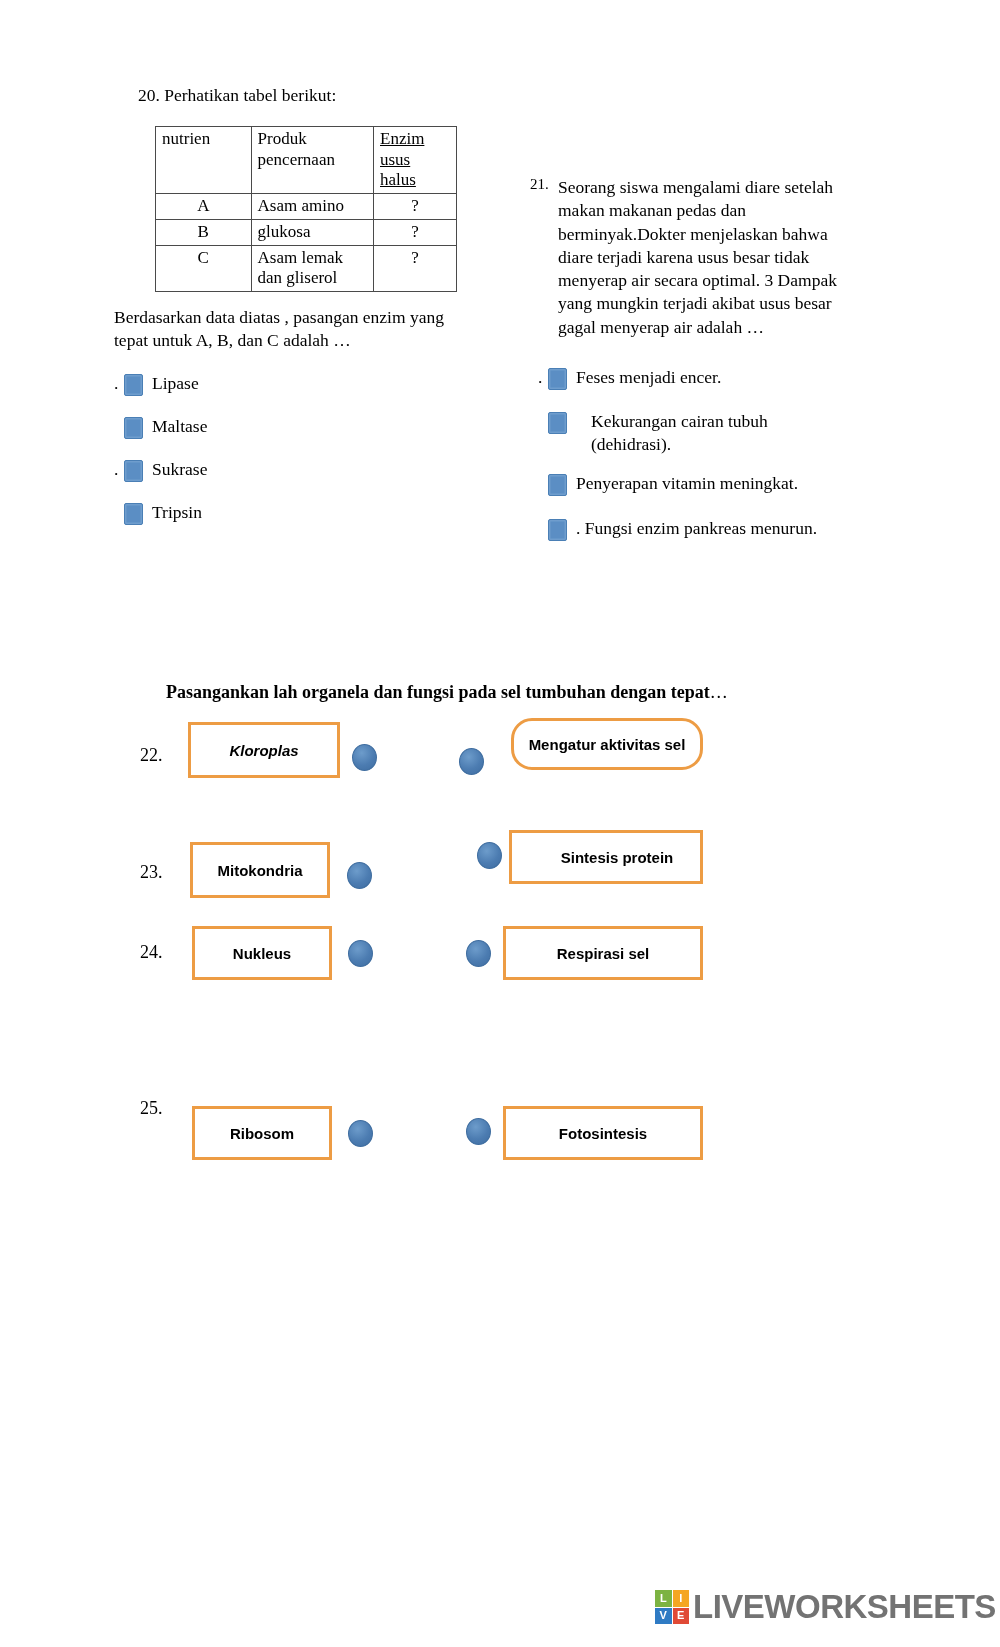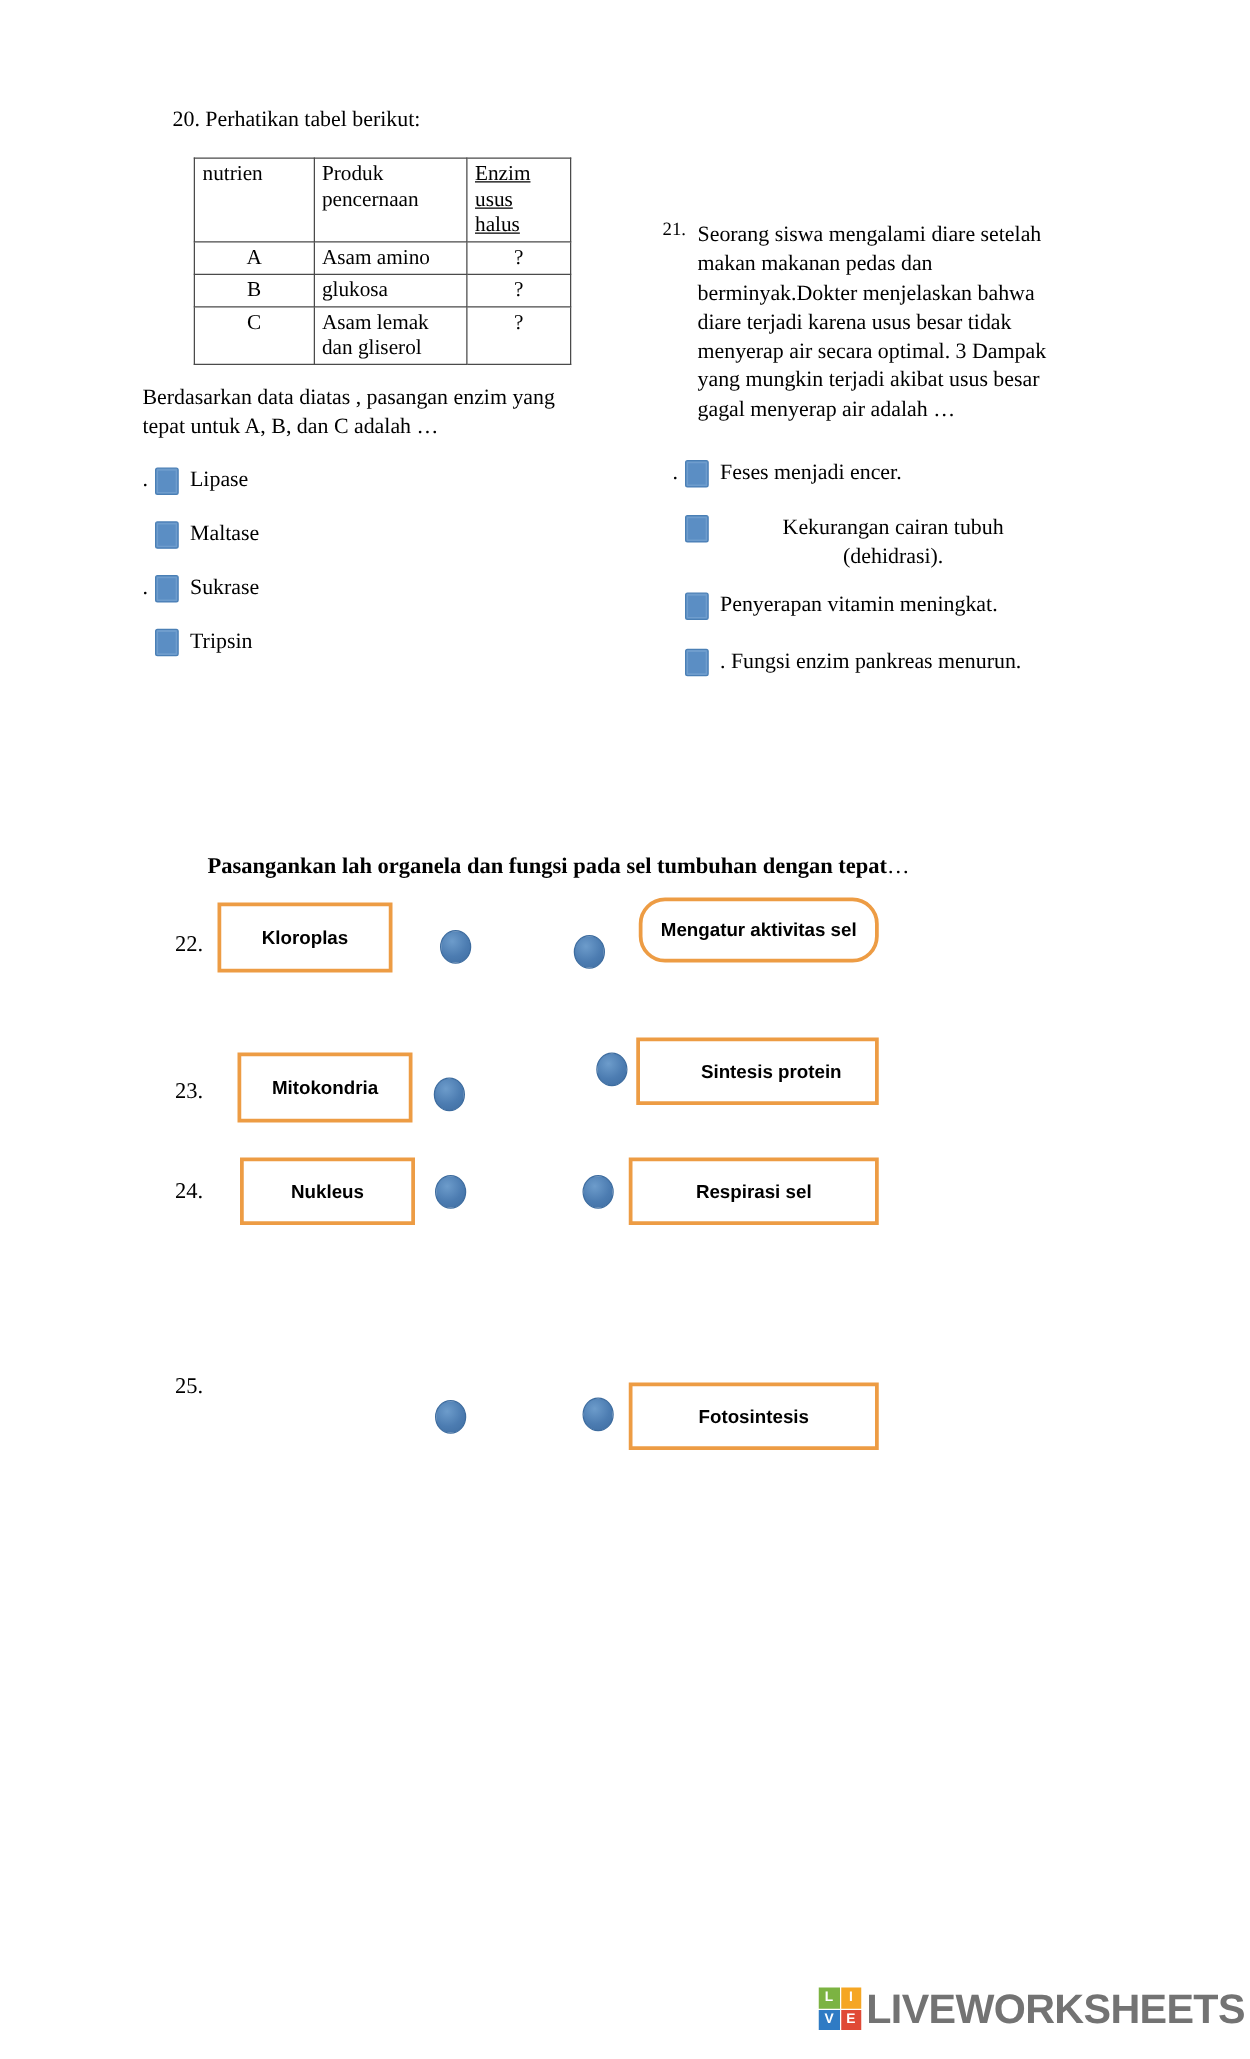--- a/index.html
+++ b/index.html
@@ -264,40 +264,40 @@
 </div>
 
 <div class="opt-row" style="left:538px; top:366px;">
   <span class="opt-dot">.</span>
   <span class="checkbox"></span>
   <span class="opt-text">Feses menjadi encer.</span>
 </div>
 <div class="opt-row" style="left:538px; top:410px; width:300px;">
   <span class="opt-dot"></span>
   <span class="checkbox"></span>
-  <span class="opt-text" style="margin-left:24px; width:255px; display:inline-block;text-align:center;">Kekurangan cairan tubuh (dehidrasi).</span>
+  <span class="opt-text" style="margin-left:24px; width:255px; display:inline-block;">Kekurangan cairan tubuh (dehidrasi).</span>
 </div>
 <div class="opt-row" style="left:538px; top:472px;">
   <span class="opt-dot"></span>
   <span class="checkbox"></span>
   <span class="opt-text">Penyerapan vitamin meningkat.</span>
 </div>
 <div class="opt-row" style="left:538px; top:517px;">
   <span class="opt-dot"></span>
   <span class="checkbox"></span>
   <span class="opt-text">. Fungsi enzim pankreas menurun.</span>
 </div>
 
 <div id="match-header">
   <span>Pasangankan lah  organela dan fungsi   pada sel tumbuhan dengan tepat</span><span class="light">…</span>
 </div>
 
 <div class="match-row" style="top:718px;">
   <span class="row-num" style="left:140px; top:16px;margin-top:11px;">22.</span>
-  <div class="m-box" style="left:174px; top:4px; width:140px; height:56px;">Kloroplas</div>
+  <div class="m-box" style="left:188px; top:4px; width:152px; height:56px;font-style:italic;">Kloroplas</div>
   <div class="m-dot" style="left:352px; top:26px;"></div>
   <div class="m-dot" style="left:459px; top:30px;"></div>
   <div class="m-box" style="left:511px; top:0px; width:192px; height:52px;border-radius:21px;">Mengatur aktivitas sel</div>
 </div>
 
 <div class="match-row" style="top:830px;">
   <span class="row-num" style="left:140px; top:32px;">23.</span>
   <div class="m-box" style="left:190px; top:12px; width:140px; height:56px;">Mitokondria</div>
   <div class="m-dot" style="left:347px; top:32px;"></div>
   <div class="m-dot" style="left:477px; top:12px;"></div>
@@ -307,20 +307,21 @@
 <div class="match-row" style="top:912px;padding-left:22px;">
   <span class="row-num" style="left:140px; top:30px;">24.</span>
   <div class="m-box" style="left:192px; top:14px; width:140px; height:54px;">Nukleus</div>
   <div class="m-dot" style="left:348px; top:28px;"></div>
   <div class="m-dot" style="left:466px; top:28px;"></div>
   <div class="m-box" style="left:503px; top:14px; width:200px; height:54px;">Respirasi sel</div>
 </div>
 
 <div class="match-row" style="top:1090px;">
   <span class="row-num" style="left:140px; top:8px;">25.</span>
+  <div class="m-box" style="left:192px; top:16px; width:140px; height:54px;">Ribosom</div>
   <div class="m-dot" style="left:348px; top:30px;"></div>
   <div class="m-dot" style="left:466px; top:28px;"></div>
   <div class="m-box" style="left:503px; top:16px; width:200px; height:54px;">Fotosintesis</div>
 </div>
 
 <div id="footer-logo">
   <div id="logo-grid">
     <span style="background:#7cb342;">L</span>
     <span style="background:#f5a623;">I</span>
     <span style="background:#2f7bc4;">V</span>

